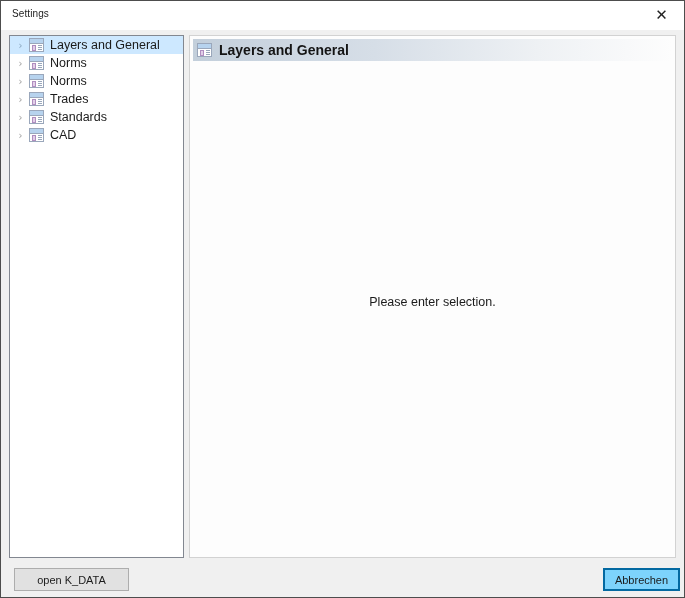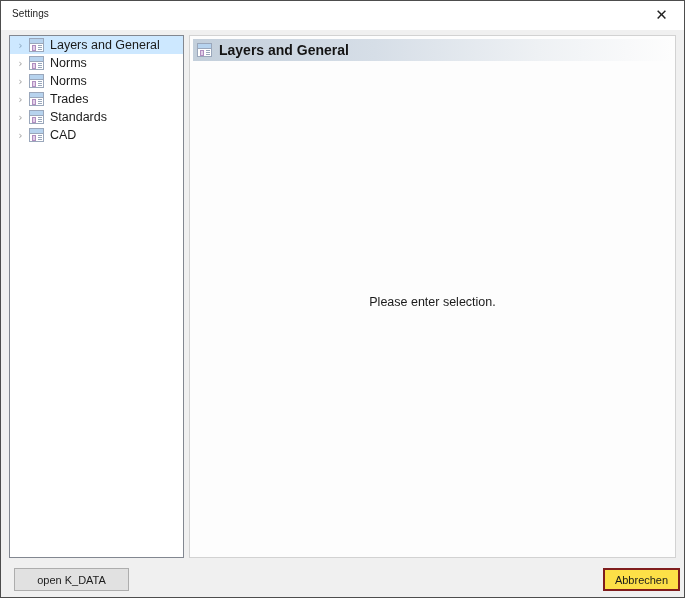--- a/index.html
+++ b/index.html
@@ -211,22 +211,22 @@
     font-size: 11px;
     color: #1b1b1b;
     display: flex;
     align-items: center;
     justify-content: center;
     cursor: default;
     padding: 0;
     white-space: nowrap;
   }
   .btn.default {
-    border: 2px solid #7f1d1d;
-    background: #fde047;
+    border: 2px solid #0369a1;
+    background: #7dd3fc;
   }
   .btn-open-kdata {
     left: 13px;
     top: 538px;
     width: 115px;
     height: 23px;
   }
   .btn-ok {
     left: 521px;
     top: 538px;

